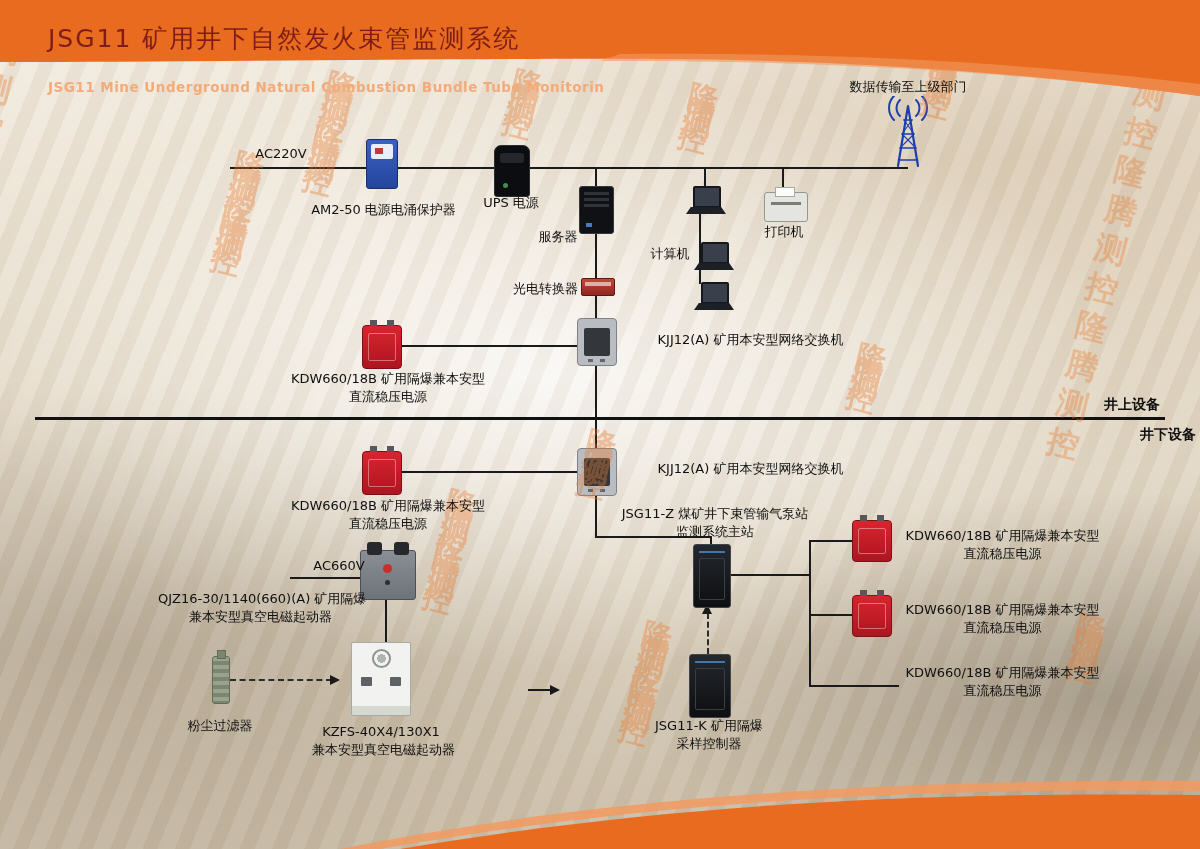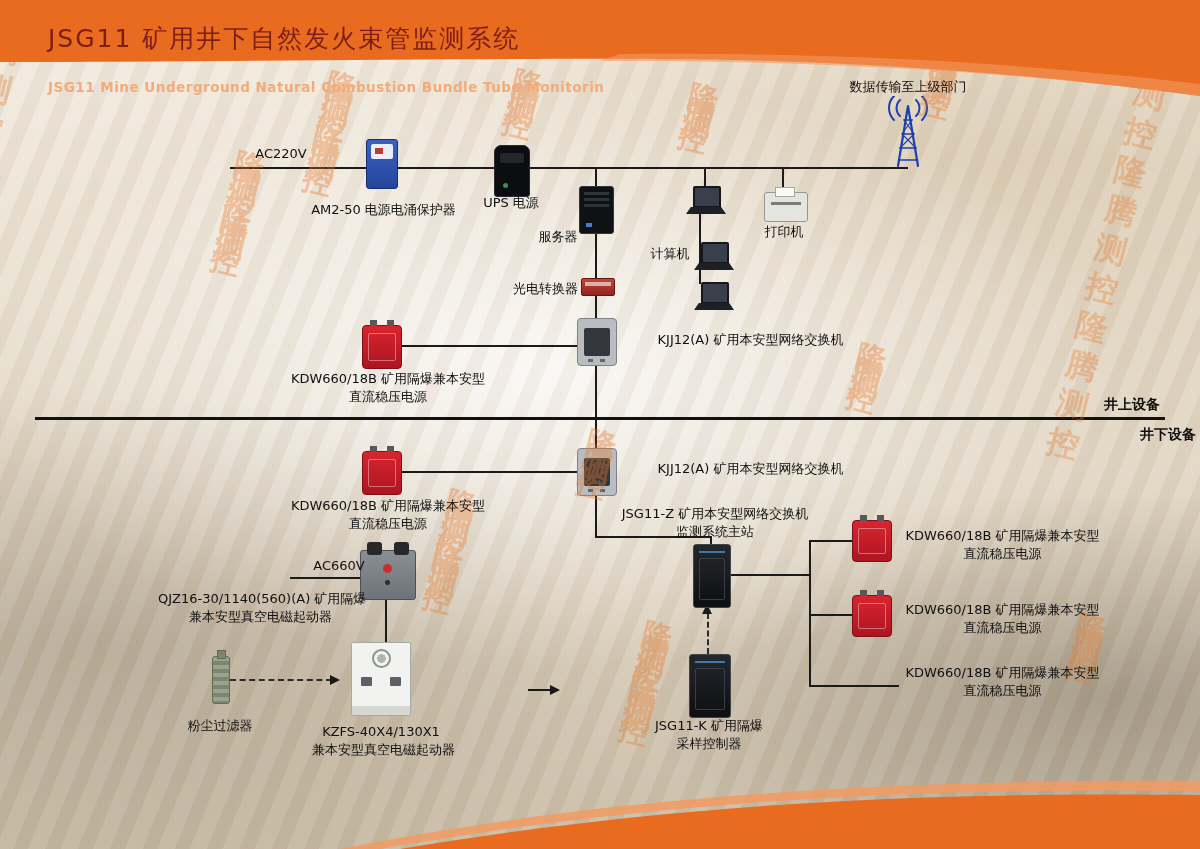--- a/index.html
+++ b/index.html
@@ -174,30 +174,30 @@
   <div class="lb" style="left:528px;top:230px;width:60px">服务器</div>
   <div class="lb" style="left:644px;top:247px;width:52px">计算机</div>
   <div class="lb" style="left:756px;top:225px;width:56px">打印机</div>
   <div class="lb right" style="left:504px;top:282px;width:74px">光电转换器</div>
   <div class="lb left" style="left:620px;top:333px;width:225px">KJJ12(A) 矿用本安型网络交换机</div>
   <div class="lb" style="left:288px;top:372px;width:200px">KDW660/18B 矿用隔爆兼本安型</div>
   <div class="lb" style="left:288px;top:390px;width:200px">直流稳压电源</div>
   <div class="lb left" style="left:620px;top:462px;width:225px">KJJ12(A) 矿用本安型网络交换机</div>
   <div class="lb" style="left:288px;top:499px;width:200px">KDW660/18B 矿用隔爆兼本安型</div>
   <div class="lb" style="left:288px;top:517px;width:200px">直流稳压电源</div>
-  <div class="lb" style="left:606px;top:507px;width:218px">JSG11-Z 矿用本安型网络交换机</div>
+  <div class="lb" style="left:606px;top:507px;width:218px">JSG11-Z 煤矿井下束管输气泵站</div>
   <div class="lb" style="left:606px;top:525px;width:218px">监测系统主站</div>
   <div class="lb" style="left:900px;top:529px;width:205px">KDW660/18B 矿用隔爆兼本安型</div>
   <div class="lb" style="left:900px;top:547px;width:205px">直流稳压电源</div>
   <div class="lb" style="left:900px;top:603px;width:205px">KDW660/18B 矿用隔爆兼本安型</div>
   <div class="lb" style="left:900px;top:621px;width:205px">直流稳压电源</div>
   <div class="lb" style="left:900px;top:666px;width:205px">KDW660/18B 矿用隔爆兼本安型</div>
   <div class="lb" style="left:900px;top:684px;width:205px">直流稳压电源</div>
   <div class="lb left" style="left:293px;top:559px;width:56px">AC660V</div>
-  <div class="lb" style="left:158px;top:592px;width:205px">QJZ16-30/1140(560)(A) 矿用隔爆</div>
+  <div class="lb" style="left:158px;top:592px;width:205px">QJZ16-30/1140(660)(A) 矿用隔爆</div>
   <div class="lb" style="left:158px;top:610px;width:205px">兼本安型真空电磁起动器</div>
   <div class="lb" style="left:178px;top:719px;width:84px">粉尘过滤器</div>
   <div class="lb" style="left:320px;top:725px;width:122px">KZFS-40X4/130X1</div>
   <div class="lb" style="left:312px;top:743px;width:138px">兼本安型真空电磁起动器</div>
   <div class="lb" style="left:640px;top:719px;width:138px">JSG11-K 矿用隔爆</div>
   <div class="lb" style="left:640px;top:737px;width:138px">采样控制器</div>
 
   <svg class="swoosh-top" width="1200" height="110" viewBox="0 0 1200 110">
     <path d="M0,0 H1200 V96 C1020,72 840,60 660,59 C480,58 200,62 0,62 Z" fill="#e96b1f"></path>
     <path d="M600,61 C820,60 1030,73 1200,96 L1200,84 C1030,64 850,52 620,54 Z" fill="#f29a5f" opacity="0.6"></path>

